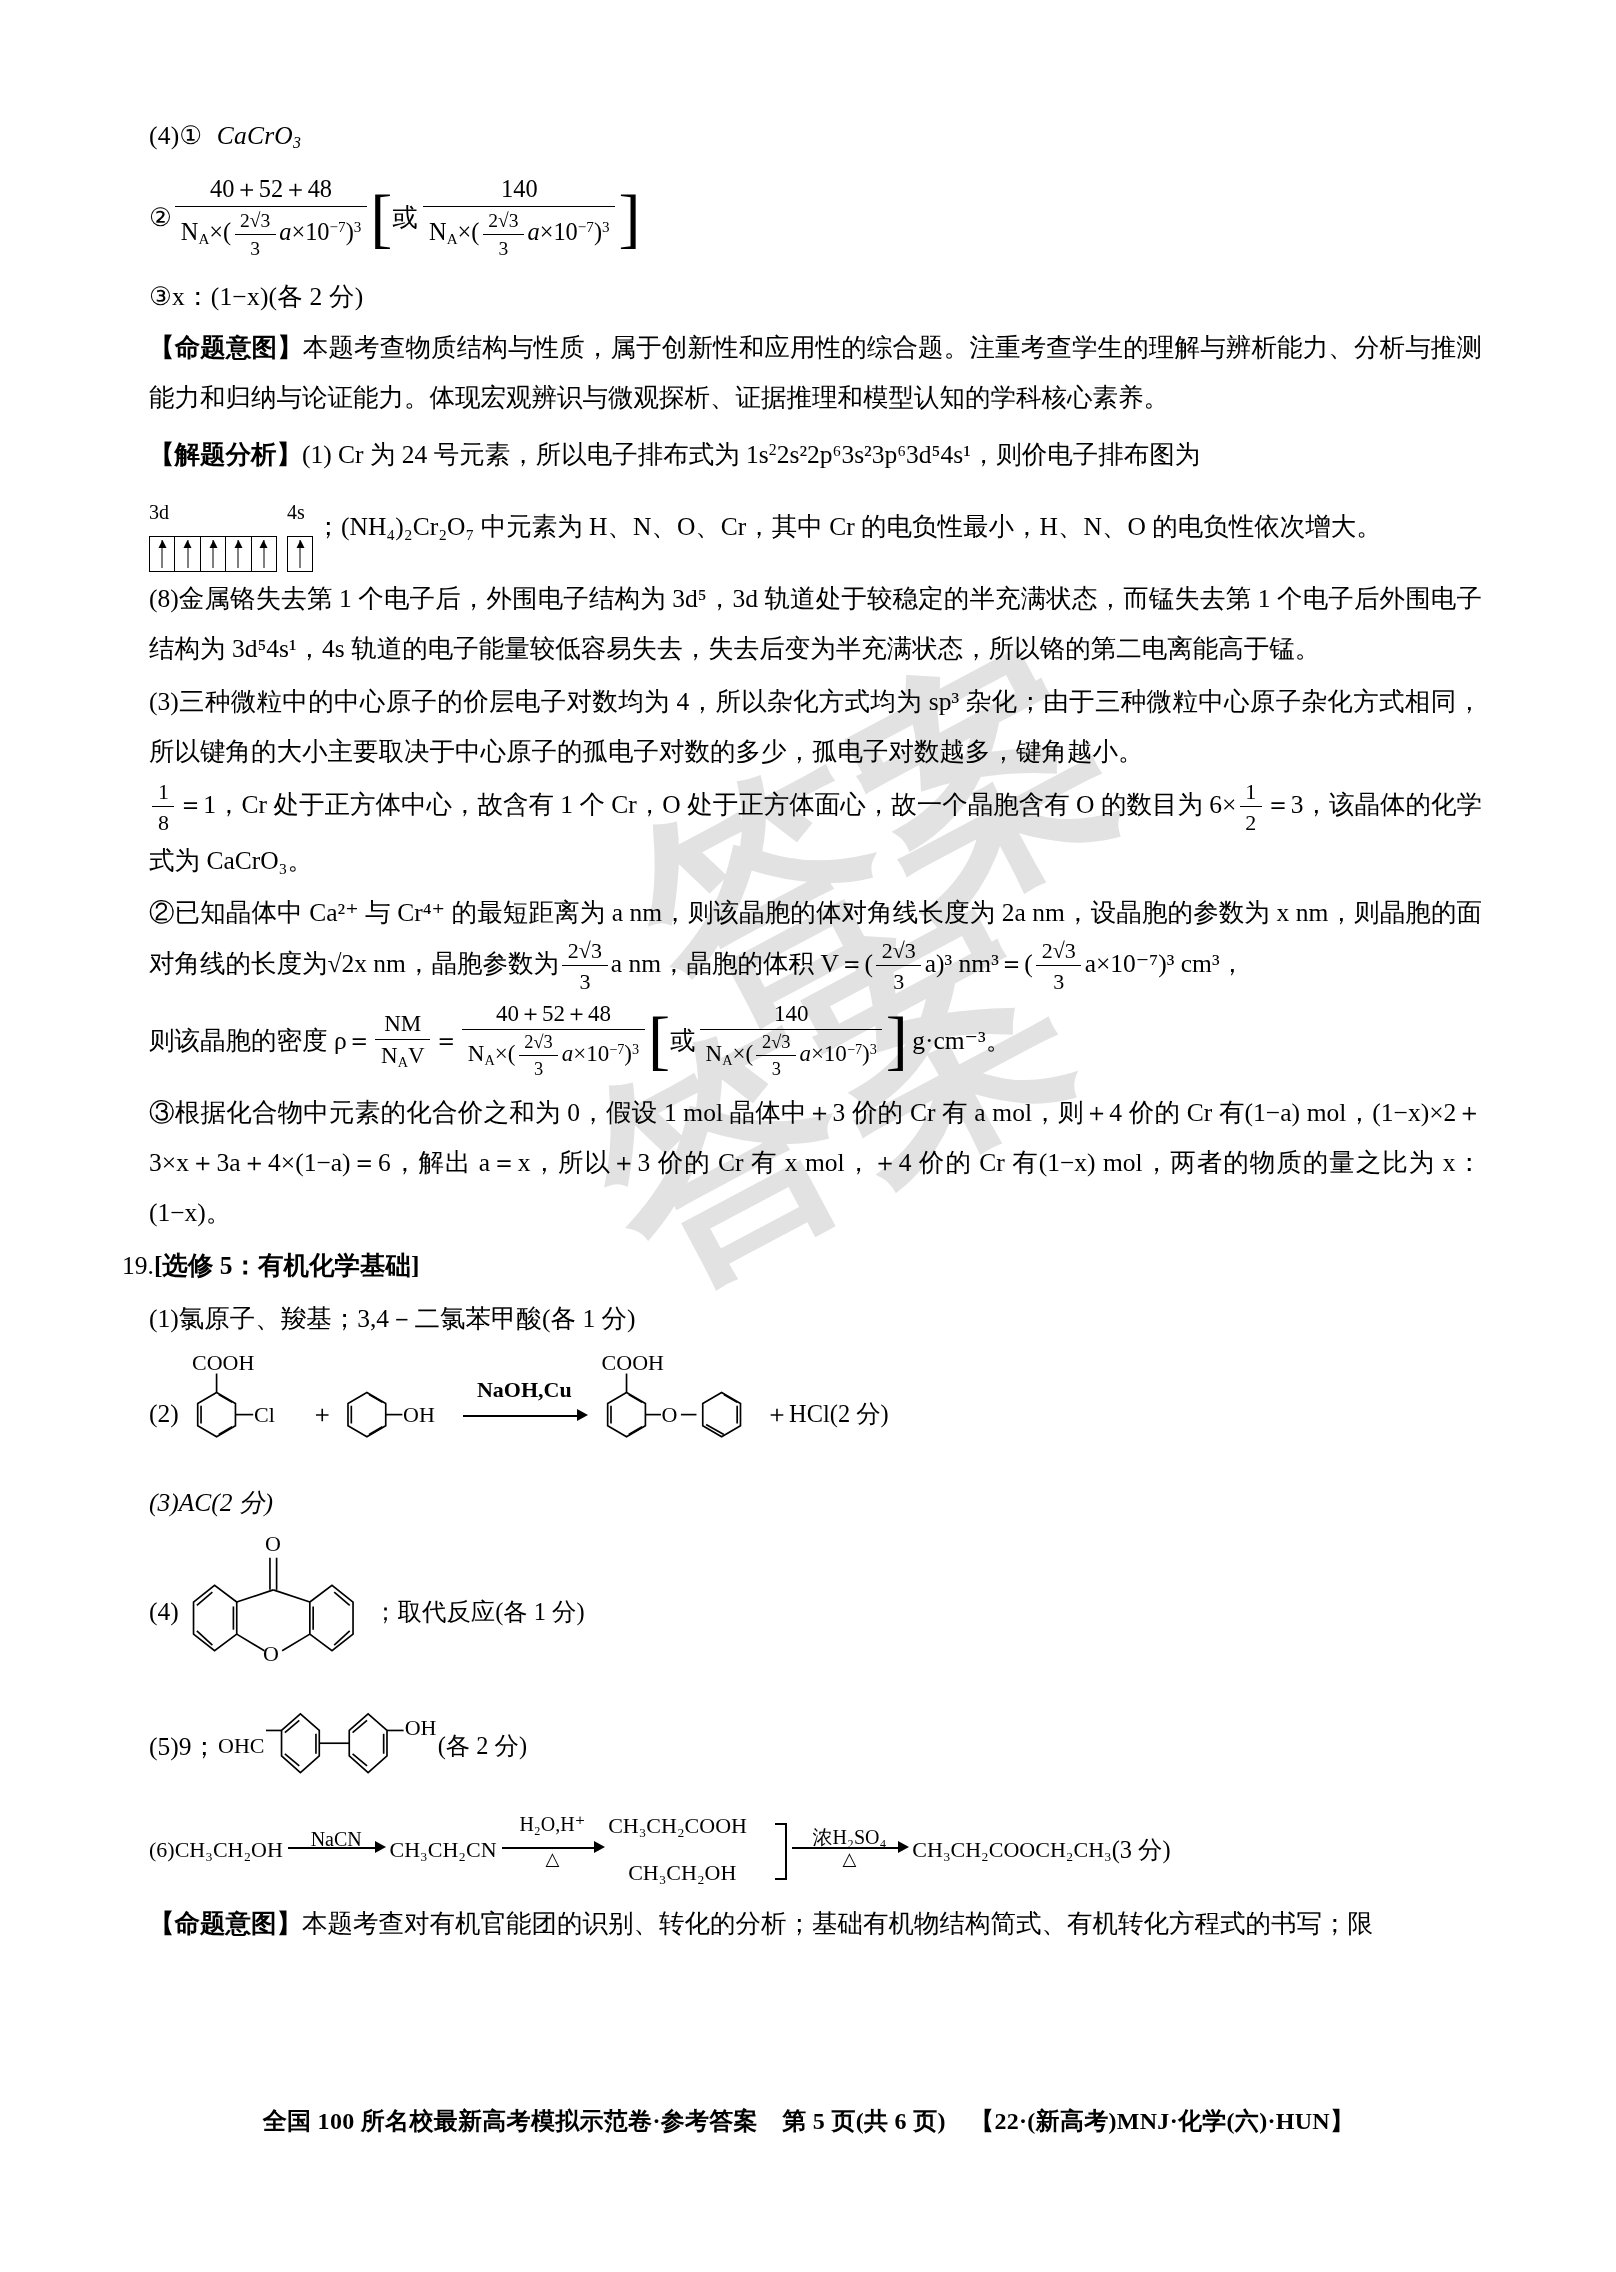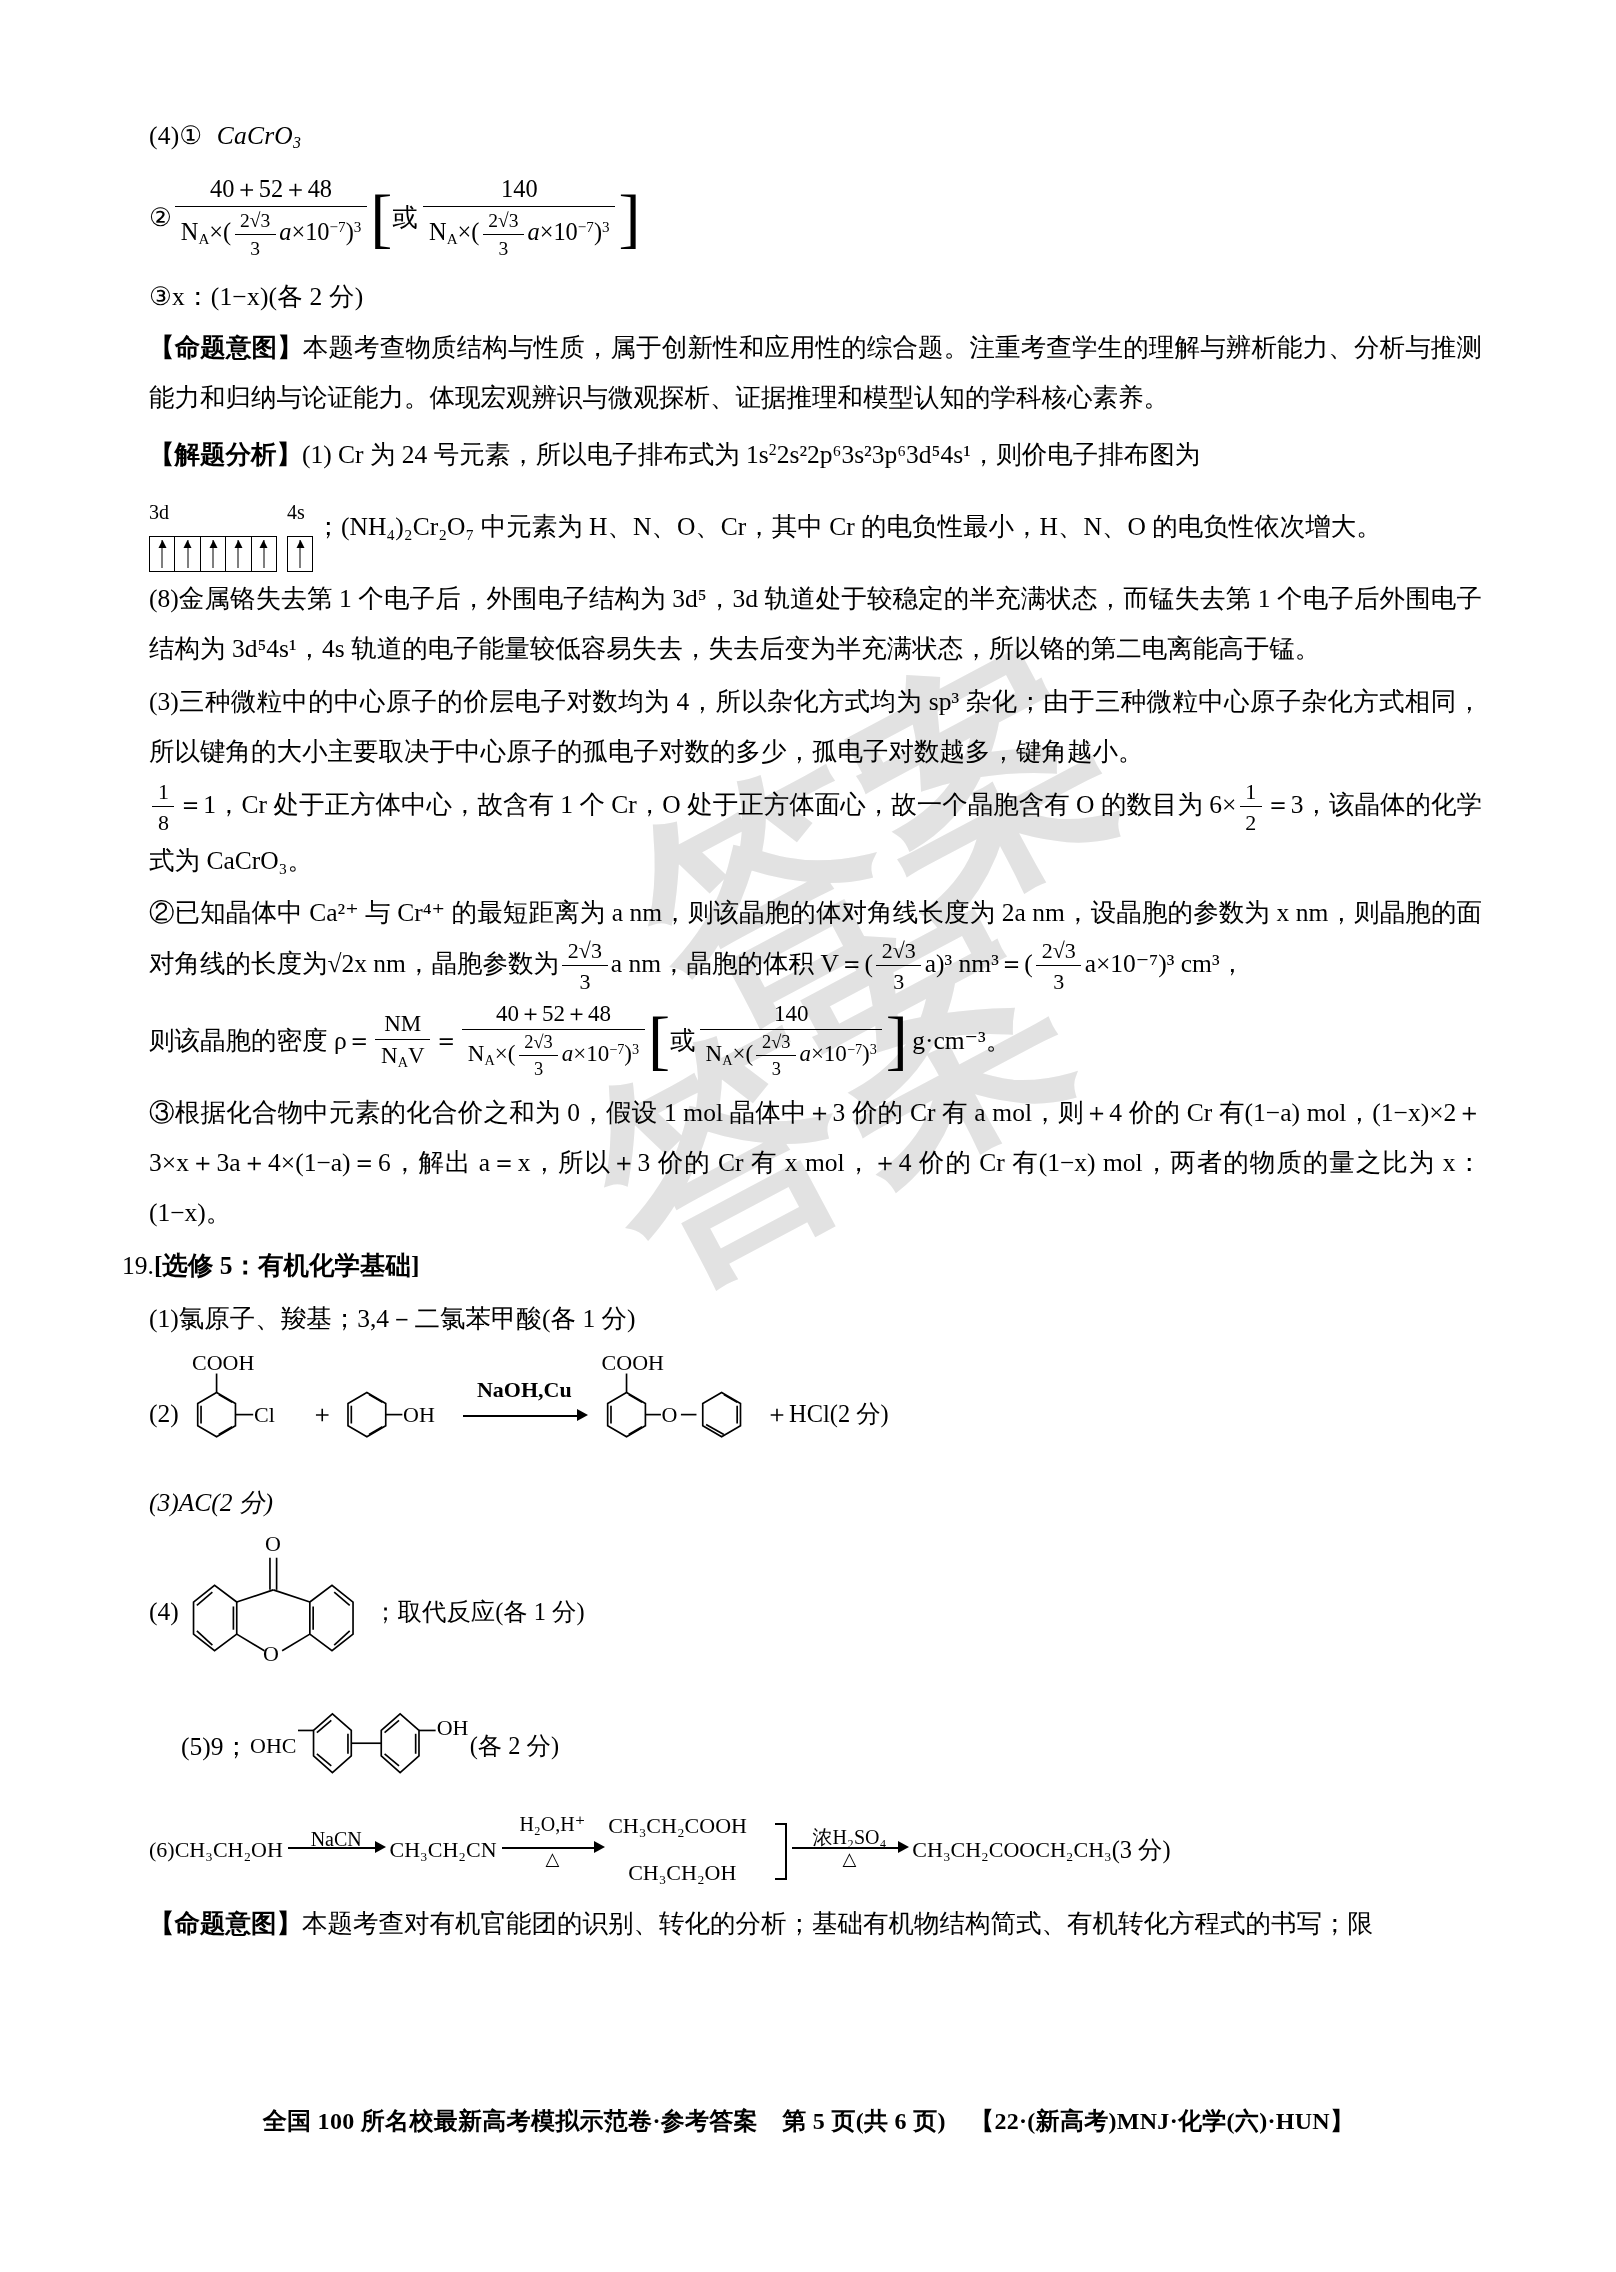--- a/index.html
+++ b/index.html
@@ -430,21 +430,21 @@
           <line x1="166" y1="90" x2="232" y2="112" stroke="#000" stroke-width="3"></line>
           <line x1="100" y1="170" x2="150" y2="200" stroke="#000" stroke-width="3"></line>
           <line x1="182" y1="200" x2="232" y2="170" stroke="#000" stroke-width="3"></line>
         </svg>
         <span style="position:absolute; left:82px; top:101px; font-size:22px;">O</span>
       </span>
       <span style="font-size:24.4px; margin-left:3.3px;">；取代反应(各 1 分)</span>
     </div>
 
     <div class="chem-row" style="margin:12.2px 0 5.6px 0;">
-      <span style="margin-right:1.1px;margin-left:32px;">(5)9；</span>
+      <span style="margin-right:1.1px;">(5)9；</span>
       <span style="font-size:22px; margin-right:1.1px;">OHC</span>
       <span style="position:relative; display:inline-block; width:222px; height:100px;">
         <svg width="222" height="100" viewBox="0 0 400 180">
           <line x1="0" y1="62" x2="28" y2="62" stroke="#000" stroke-width="3"></line>
 
           <polygon points="28,62 62,32 96,62 96,108 62,138 28,108" fill="none" stroke="#000" stroke-width="3"></polygon>
           <line x1="34" y1="66" x2="60" y2="44" stroke="#000" stroke-width="3"></line>
           <line x1="90" y1="68" x2="90" y2="104" stroke="#000" stroke-width="3"></line>
           <line x1="34" y1="104" x2="60" y2="126" stroke="#000" stroke-width="3"></line>
 

